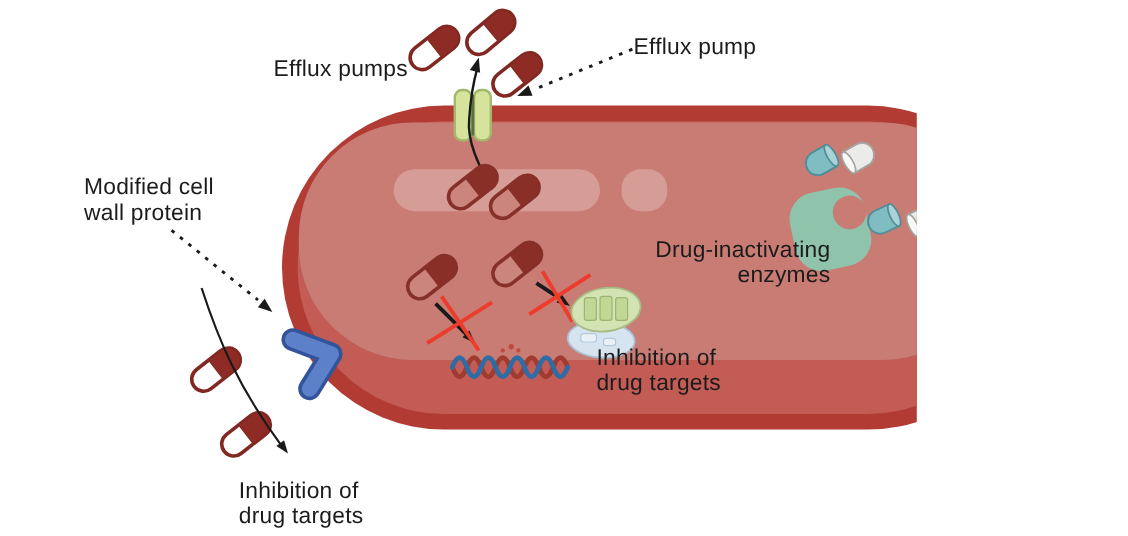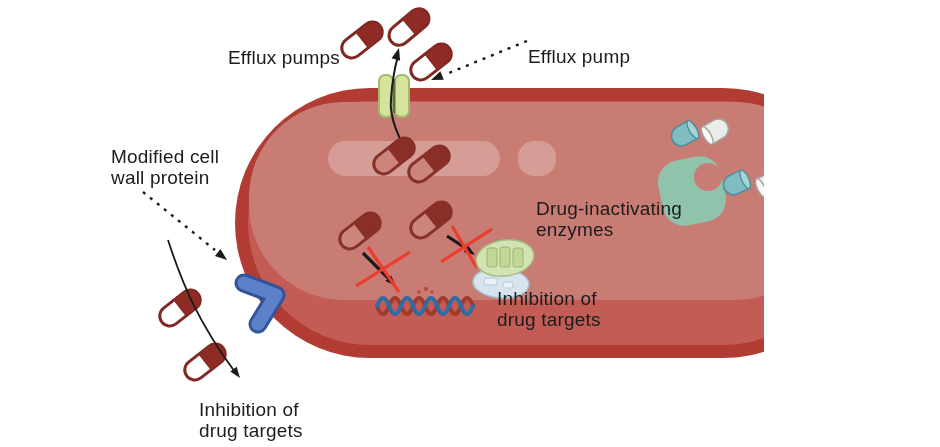--- a/index.html
+++ b/index.html
@@ -5,21 +5,21 @@
   html,body { margin:0; padding:0; background:#ffffff; }
   .canvas {
     position:relative; width:764px; height:447px; background:#ffffff;
     overflow:hidden; font-family:"Liberation Sans", sans-serif;
   }
   .canvas svg { position:absolute; left:0; top:0; }
   .label {
     position:absolute; font-size:19px; line-height:21px; color:#1c1c1c;
     letter-spacing:0.2px; white-space:nowrap;
   }
-  .label.center { text-align:left; }
+  .label.center { text-align:right; }
 </style>
 </head>
 <body>
 
 <div class="canvas">
 
   <svg width="940" height="447" viewBox="0 0 940 447">
     <defs>
       <g id="pill-white">
         <rect x="-23" y="-10" width="46" height="20" rx="10" fill="#ffffff" stroke="#822823" stroke-width="3"></rect>
@@ -129,25 +129,25 @@
     <use href="#half-white" transform="translate(715 131) rotate(150)"></use>
 
     <use href="#half-teal" transform="translate(737 183) rotate(-25)"></use>
     <use href="#half-white" transform="translate(769 184) rotate(155)"></use>
   </svg>
 
   <div class="label" style="left:228px; top:47px;">
     <span>Efflux pumps</span>
   </div>
 
-  <div class="label" style="left:528px; top:29px;margin-top:17px;">
+  <div class="label" style="left:528px; top:29px;">
     <span>Efflux pump</span>
   </div>
 
-  <div class="label" style="left:70px; top:146px;margin-left:41px;">
+  <div class="label" style="left:70px; top:146px;">
     <div>Modified cell</div>
     <div>wall protein</div>
   </div>
 
   <div class="label center" style="left:536px; top:198px; width:156px;">
     <div>Drug-inactivating</div>
     <div>enzymes</div>
   </div>
 
   <div class="label" style="left:497px; top:288px;">

